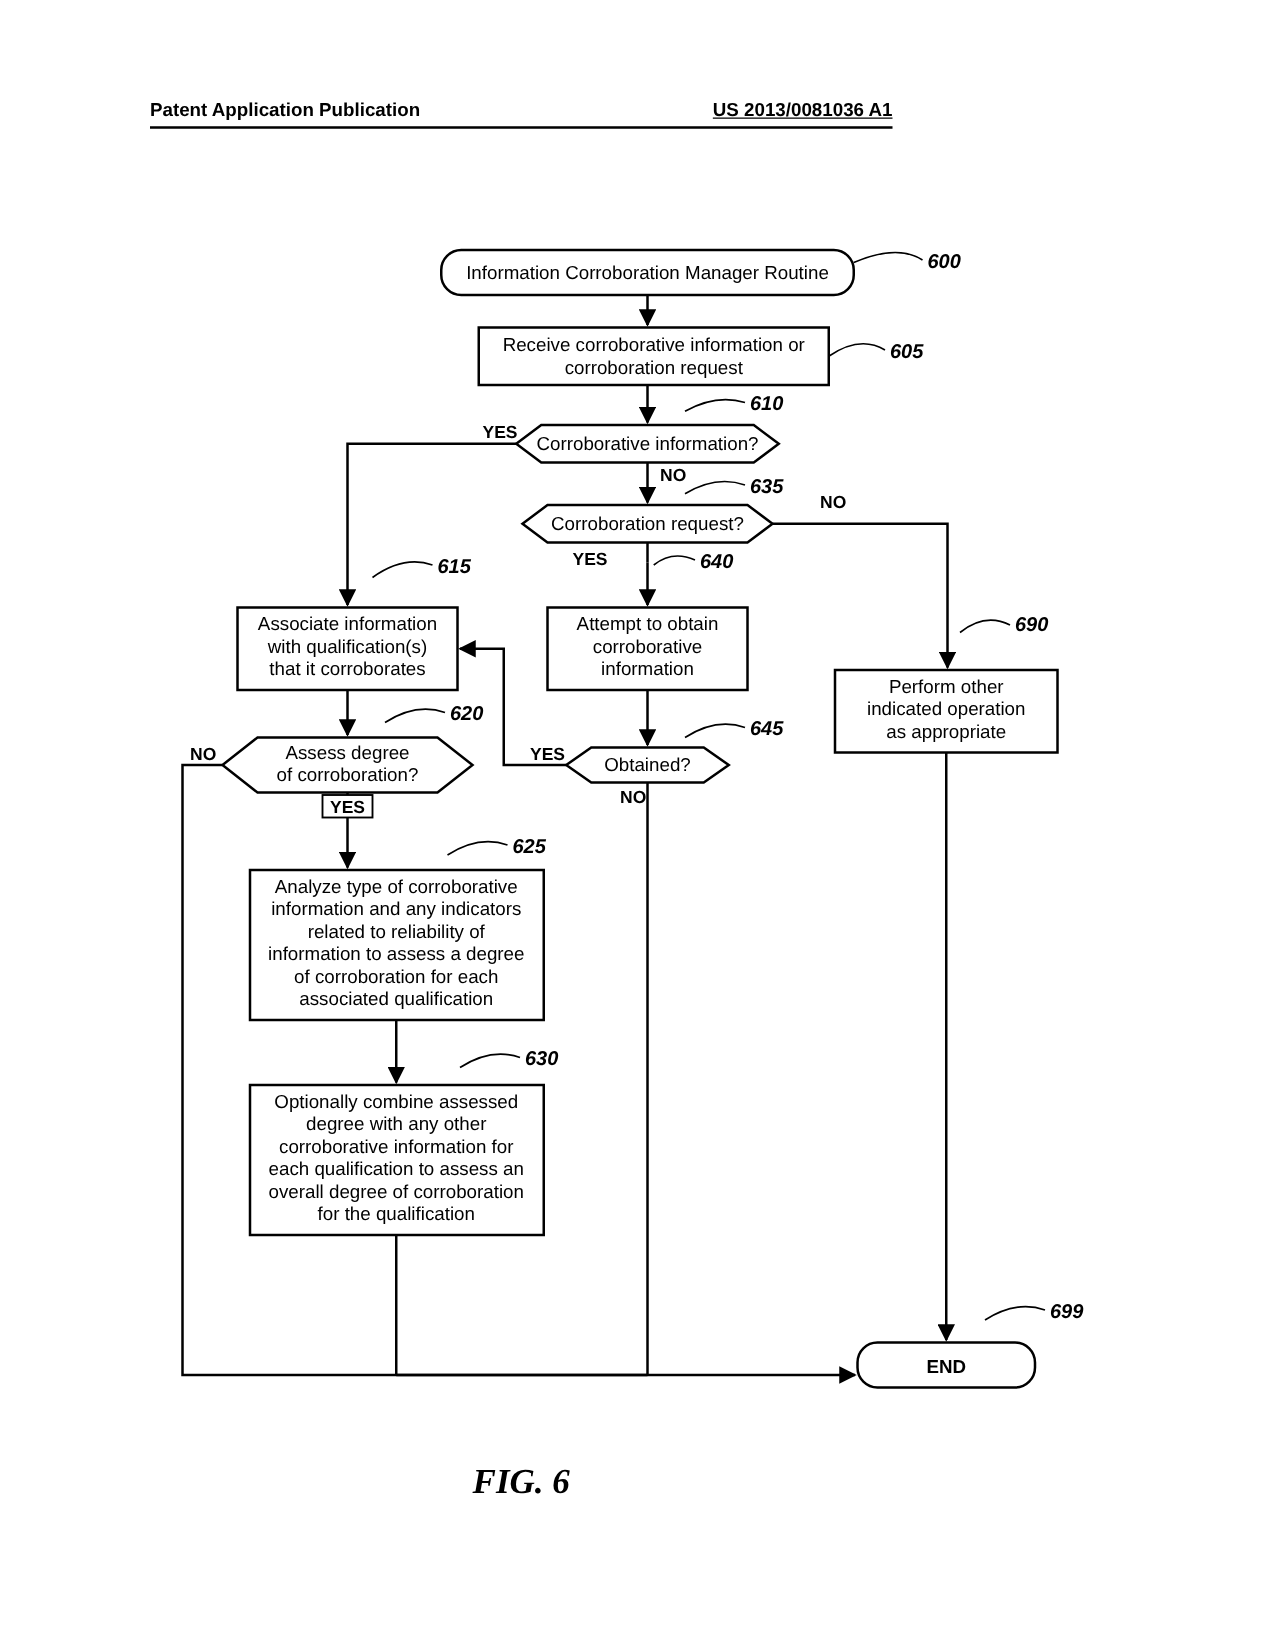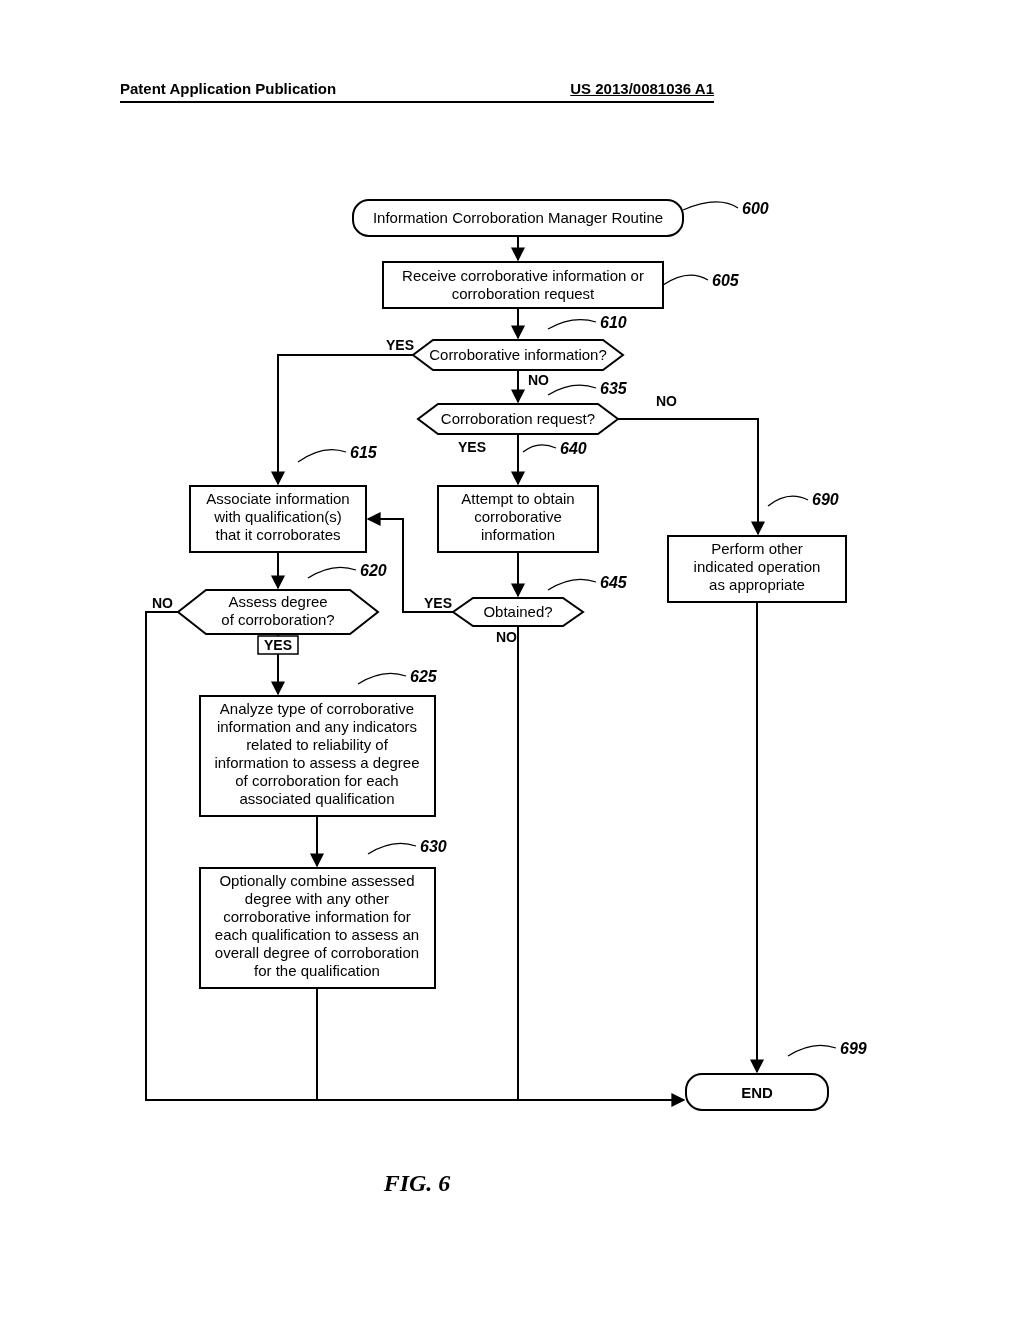--- a/index.html
+++ b/index.html
@@ -28,21 +28,21 @@
   .header .left  { flex: 1; text-align: left; }
   .header .mid   { flex: 1.4; text-align: center; }
   .header .right { flex: 1; text-align: right; text-decoration: underline; }
   .fig-caption {
     position: absolute;
     left: 0; right: 0;
     text-align: center;
     font-family: "Times New Roman", serif;
     font-style: italic;
     font-weight: bold;
-    font-size: 24px;
+    font-size: 28px;
   }
   svg { position: absolute; }
   .box-text, .dec-text, .lbl-text {
     font-family: Arial, Helvetica, sans-serif;
     font-size: 15px;
     text-anchor: middle;
   }
   .ref-text {
     font-family: Arial, Helvetica, sans-serif;
     font-size: 16px;

